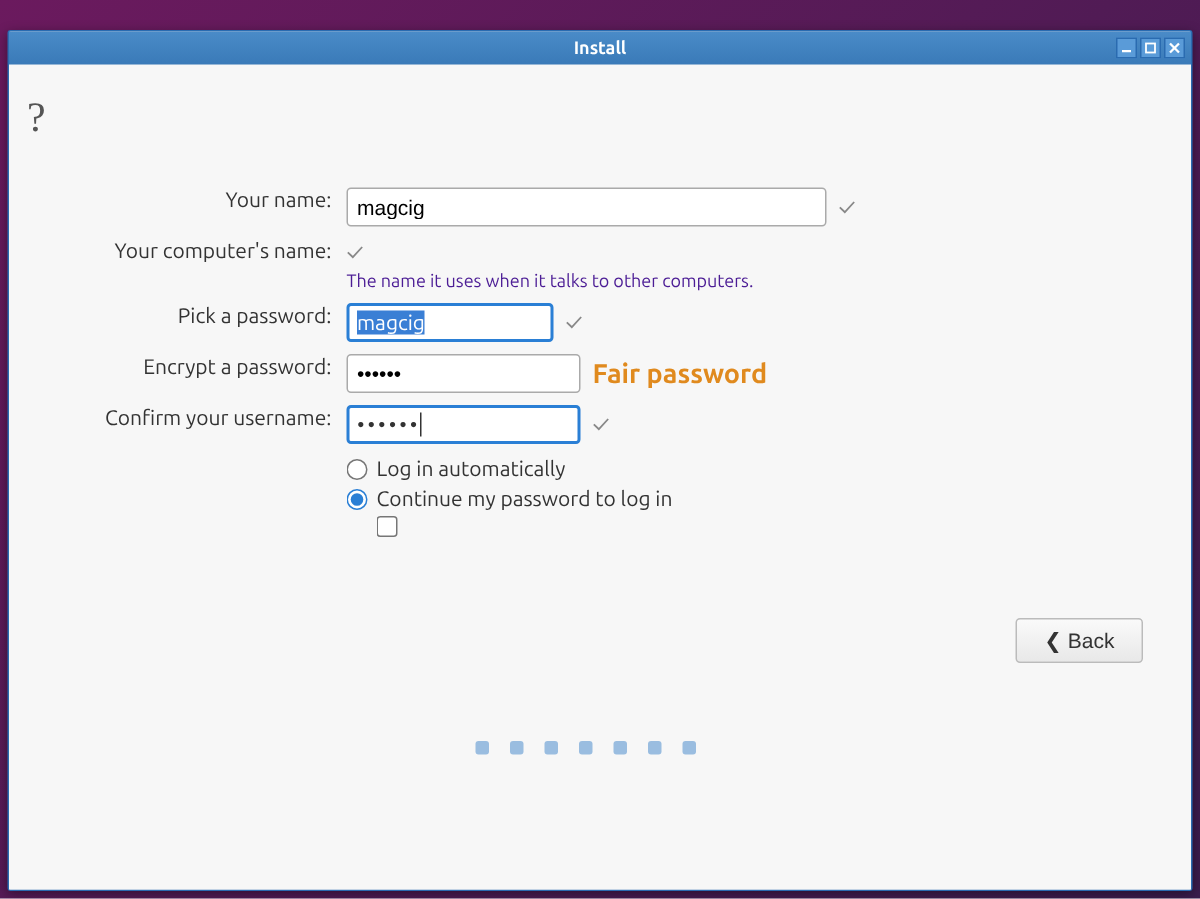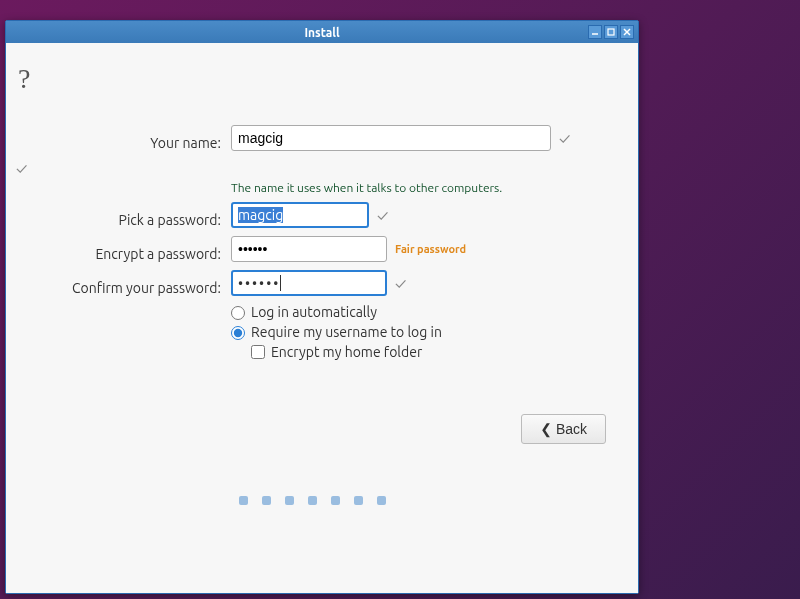--- a/index.html
+++ b/index.html
@@ -11,21 +11,21 @@
       width: 800px;
       height: 599px;
       overflow: hidden;
     }
     .window {
       margin: 20px 18px 5px 5px;
       background: #f0f0f0;
       border: 1px solid #2a6bb0;
       border-radius: 2px;
       box-shadow: 0 2px 8px rgba(0,0,0,0.4);
-      width: 634px;
+      width: 790px;
       height: 574px;
       display: flex;
       flex-direction: column;
     }
     .titlebar {
       background: linear-gradient(#4a8bc8, #3a7ab8);
       color: #fff;
       height: 22px;
       display: flex;
       align-items: center;
@@ -63,21 +63,21 @@
       color: #555;
       font-family: Georgia, serif;
       margin-left: 2px;
     }
     .form-area {
       margin-top: 30px;
       margin-left: 0;
     }
     .row {
       display: flex;
-      align-items: flex-end;
+      align-items: flex-start;
       margin-bottom: 8px;
     }
     .label {
       width: 215px;
       text-align: right;
       padding-right: 10px;
       color: #333;
       font-size: 14px;
     }
     .input-wrap {
@@ -94,29 +94,29 @@
     }
     .input-name { width: 320px; }
     .input-computer { width: 165px; }
     .input-password { width: 156px; }
     .check-icon {
       color: #888;
       font-size: 16px;
     }
     .hint {
       font-size: 12px;
-      color: #14532d;
+      color: #4c1d95;
       margin-left: 215px;
       margin-top: -4px;
       margin-bottom: 8px;
     }
     .password-strength {
       color: #e08a1e;
       font-weight: bold;
-      font-size: 11px;
+      font-size: 18px;
     }
     .radio-group {
       margin-left: 215px;
       margin-top: 4px;
     }
     .radio-row {
       display: flex;
       align-items: flex-end;
       gap: 6px;
       margin-bottom: 4px;
@@ -236,20 +236,21 @@
 
       <div class="row">
         <div class="label">Your name:</div>
         <div class="input-wrap">
           <input type="text" class="input-name" value="magcig" style="">
           <span class="check-icon">✓</span>
         </div>
       </div>
 
       <div class="row">
+        <div class="label">Your computer's name:</div>
         <div class="input-wrap">
           <span class="check-icon">✓</span>
         </div>
       </div>
       <div class="hint">The name it uses when it talks to other computers.</div>
 
       <div class="row">
         <div class="label">Pick a password:</div>
         <div class="input-wrap">
           <div class="username-field">
@@ -261,42 +262,41 @@
 
       <div class="row">
         <div class="label">Encrypt a password:</div>
         <div class="input-wrap">
           <input type="password" class="input-password" value="••••••" style="">
           <span class="password-strength">Fair password</span>
         </div>
       </div>
 
       <div class="row">
-        <div class="label">Confirm your password:</div>
+        <div class="label">Confirm your username:</div>
         <div class="input-wrap">
           <div class="confirm-field">
             <span>••••••</span>
               <span class="cursor-line"></span>
           </div>
           <span class="check-icon">✓</span>
         </div>
       </div>
 
       <div class="radio-group">
         <label class="radio-row">
           <input type="radio" name="login" style="">
           <span>Log in automatically</span>
         </label>
         <label class="radio-row">
           <input type="radio" name="login" checked="" style="">
-          <span>Require my username to log in</span>
+          <span>Continue my password to log in</span>
         </label>
         <label class="checkbox-row">
           <input type="checkbox" style="">
-          <span>Encrypt my home folder</span>
         </label>
       </div>
 
       <div class="button-row">
         <button class="nav">
           <span>❮</span>
           <span>Back</span>
         </button>
       </div>
 

